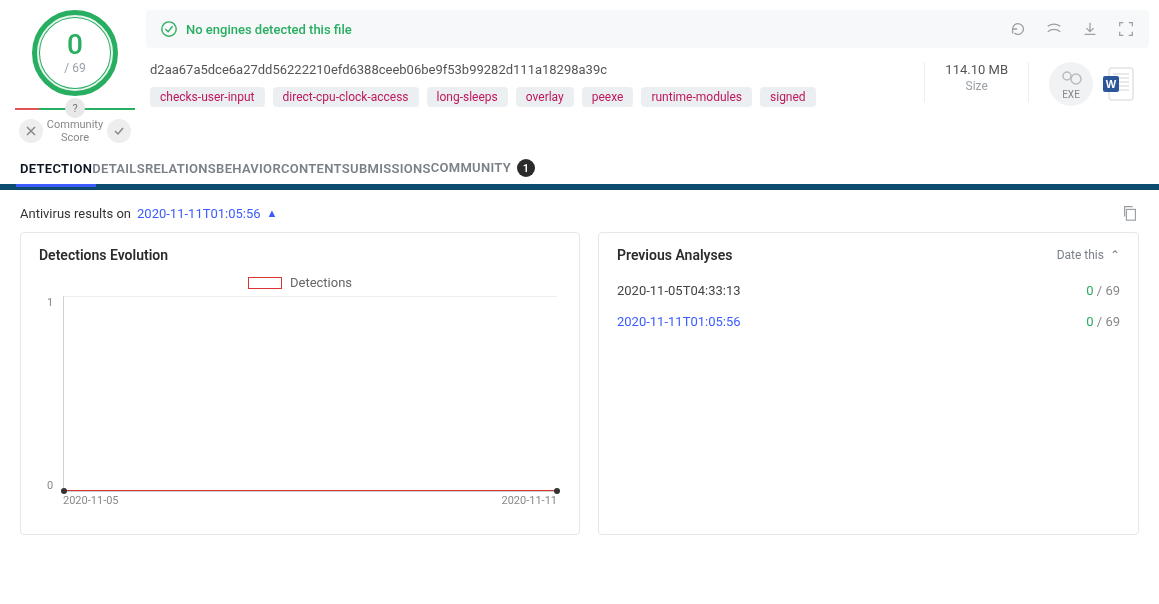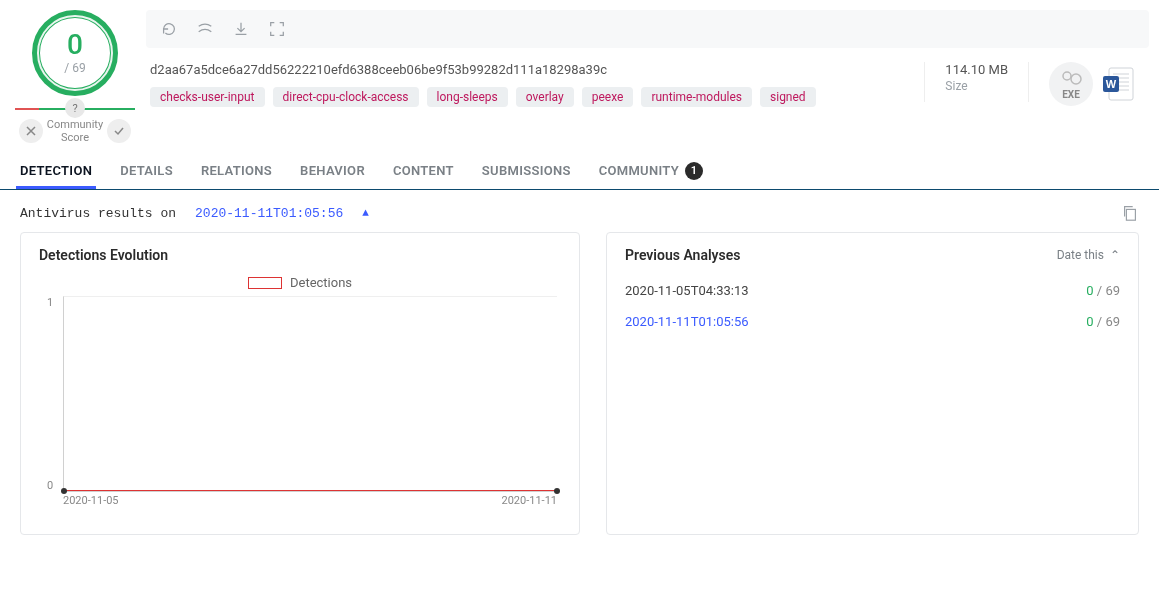--- a/index.html
+++ b/index.html
@@ -18,37 +18,37 @@
   .main-col { flex: 1; }
   .banner { background: #f7f8f9; border-radius: 4px; padding: 10px 14px; display: flex; align-items: center; justify-content: space-between; }
   .banner-left { display: flex; align-items: center; gap: 8px; color: #27ae60; font-size: 13px; font-weight: 500; }
   .banner-actions { display: flex; gap: 18px; color: #9aa0a6; }
   .banner-actions .act { cursor: pointer; }
   .file-row { display: flex; align-items: flex-start; padding: 14px 4px 8px 4px; gap: 24px; }
   .hash-col { flex: 1; min-width: 0; }
   .hash { font-size: 13px; color: #555; word-break: break-all; margin-bottom: 10px; }
   .tags { display: flex; flex-wrap: wrap; gap: 8px; }
   .tag { background: #eceff1; color: #be185d; border-radius: 4px; padding: 3px 10px; font-size: 12px; }
-  .meta-col { display: flex; gap: 20px; align-items: flex-start; padding-right: 8px; }
+  .meta-col { display: flex; gap: 20px; align-items: flex-start; padding-right: 8px; text-align: center; }
   .meta-block .v { font-size: 13px; color: #555; white-space: nowrap; }
   .meta-block .l { font-size: 12px; color: #9aa0a6; margin-top: 2px; }
   .type-icons { display: flex; gap: 6px; align-items: center; }
-  .type-badge { width: 44px; height: 44px; border-radius: 50%; background: #f1f2f3; display: flex; align-items: center; justify-content: center; font-size: 10px; font-weight: 700; color: #888; position: relative; }
+  .type-badge { width: 44px; height: 44px; border-radius: 50%; background: #f1f2f3; display: flex; align-items: center; justify-content: center; font-size: 10px; font-weight: 400; color: #888; position: relative; }
   .doc-icon { width: 38px; height: 40px; display: flex; align-items: center; justify-content: center; }
-  .tabs { display: flex; align-items: center; padding: 18px 20px 0 20px; border-bottom: 1px solid #0c4a6e; gap: 28px; height: 46px; }
+  .tabs { display: flex; align-items: center; padding: 18px 20px 0 20px; border-bottom: 6px solid #0c4a6e; height: 46px; }
   .tab { font-size: 13px; font-weight: 600; color: #7a8086; letter-spacing: .3px; cursor: pointer; padding-bottom: 10px; position: relative; }
   .tab.active { color: #0b1320; }
   .tab.active::after { content: ""; position: absolute; left: -4px; right: -4px; bottom: -1px; height: 3px; background: #3b5bff; }
   .tab .count { display: inline-flex; align-items: center; justify-content: center; min-width: 18px; height: 18px; padding: 0 5px; border-radius: 9px; background: #2b2b2b; color: #fff; font-size: 11px; margin-left: 6px; }
   .subhead { display: flex; align-items: center; justify-content: space-between; padding: 14px 20px 10px 20px; font-size: 13px; }
-  .subhead-left { display: flex; align-items: center; gap: 19px; font-family: Liberation Mono, monospace; }
+  .subhead-left { display: flex; align-items: center; gap: 6px; }
   .subhead .ts { color: #3b5bff; }
   .caret-up { color: #3b5bff; font-size: 11px; }
   .copy-icon { color: #9aa0a6; cursor: pointer; }
-  .panels { display: flex; gap: 26px; padding: 0 20px 20px 20px; }
+  .panels { display: flex; gap: 18px; padding: 0 20px 20px 20px; }
   .panel { border: 1px solid #e5e7ea; border-radius: 4px; padding: 14px 18px 18px 18px; }
   .panel.left { width: 560px; }
   .panel.right { flex: 1; }
   .panel h3 { font-size: 14px; font-weight: 600; color: #2b2b2b; margin-bottom: 12px; display: flex; justify-content: space-between; align-items: center; }
   .panel h3 .sorter { font-size: 12px; font-weight: 400; color: #7a8086; cursor: pointer; }
   .legend { display: flex; align-items: center; justify-content: center; gap: 8px; margin-bottom: 6px; }
   .legend-swatch { width: 34px; height: 12px; border: 1px solid #d33; background: #fff; }
   .legend-label { font-size: 13px; color: #666; }
   .chart-area { position: relative; height: 220px; margin-left: 24px; margin-right: 4px; }
   .y-axis { position: absolute; left: -16px; top: 0; bottom: 24px; display: flex; flex-direction: column; justify-content: space-between; color: #888; font-size: 11px; }
@@ -86,20 +86,29 @@
       <div class="circ-btn">
         <svg width="12" height="12" viewBox="0 0 12 12">
             <path d="M2 6 L5 9 L10 3" stroke="#888" stroke-width="1.5" fill="none"></path>
           </svg>
       </div>
     </div>
   </div>
 
   <div class="main-col">
     <div class="banner">
+      <div class="banner-left">
+        <span>
+          <svg width="18" height="18" viewBox="0 0 20 20">
+              <circle cx="10" cy="10" r="8" stroke="#27ae60" stroke-width="1.5" fill="none"></circle>
+              <path d="M6 10 L9 13 L14 7" stroke="#27ae60" stroke-width="1.5" fill="none"></path>
+            </svg>
+        </span>
+        <span>No engines detected this file</span>
+      </div>
       <div class="banner-actions">
         <span class="act">
           <svg width="18" height="18" viewBox="0 0 20 20">
               <path d="M4 10 a6 6 0 1 1 2 4.5" stroke="#9aa0a6" stroke-width="1.4" fill="none"></path>
               <path d="M4 15 L4 10 L9 10" stroke="#9aa0a6" stroke-width="1.4" fill="none"></path>
             </svg>
         </span>
         <span class="act">
           <svg width="18" height="18" viewBox="0 0 20 20">
               <path d="M3 7 Q10 2 17 7" stroke="#9aa0a6" stroke-width="1.4" fill="none"></path>

